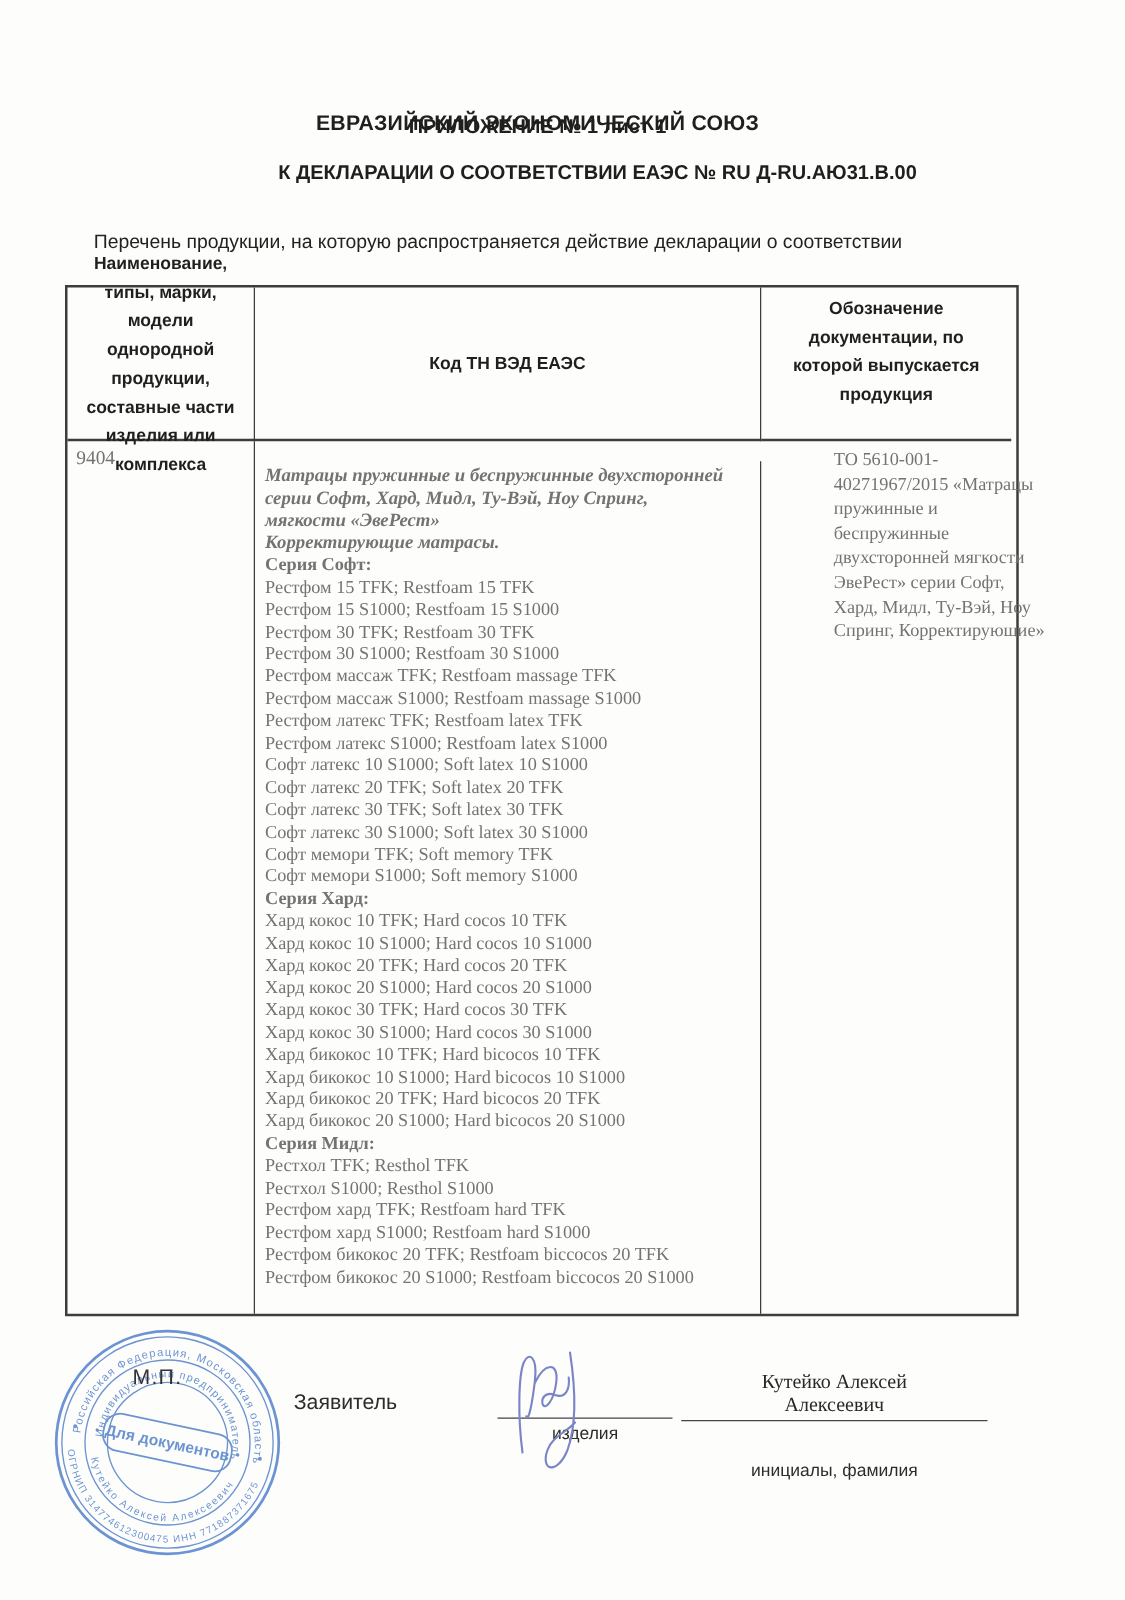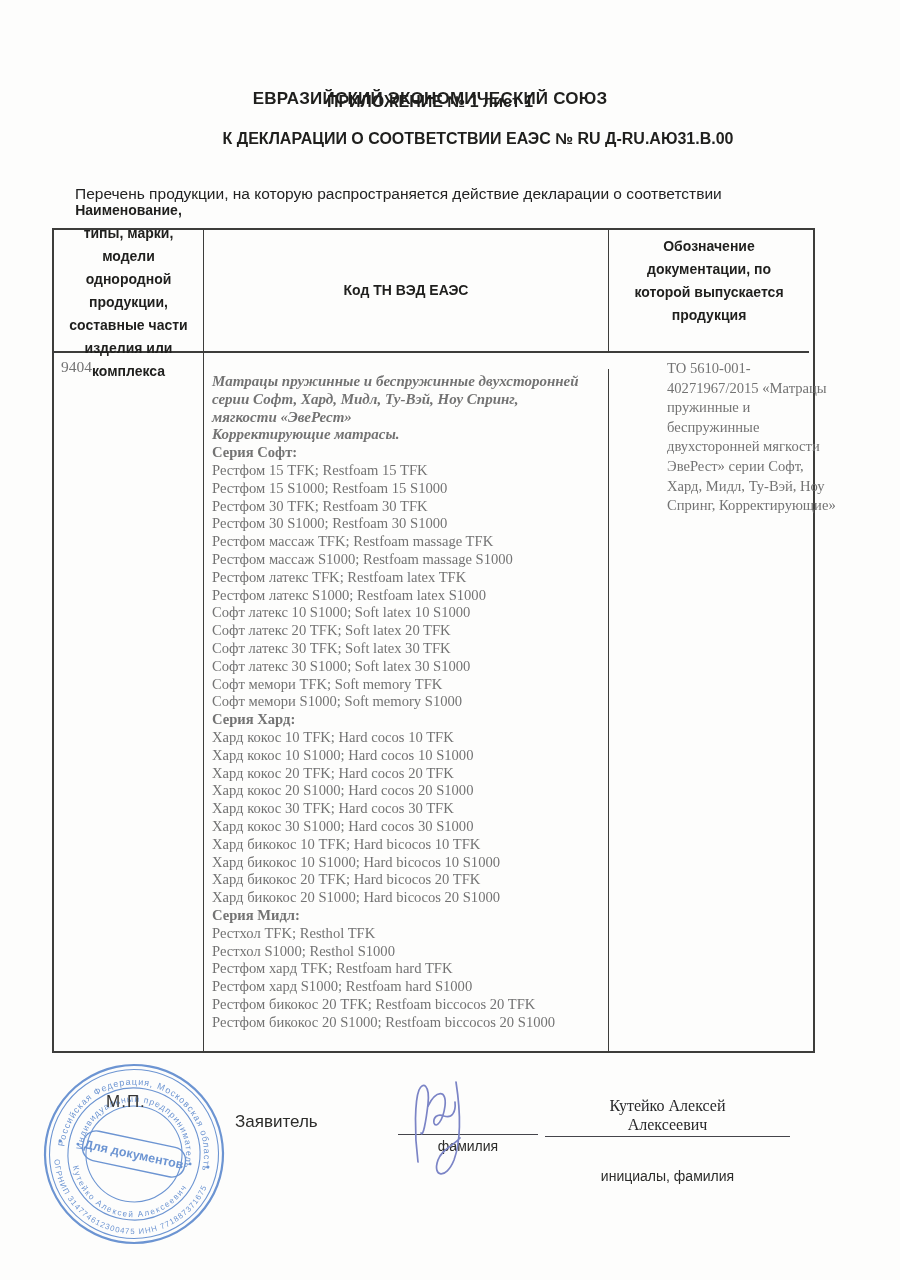--- a/index.html
+++ b/index.html
@@ -158,21 +158,21 @@
 
   <svg class="signature" width="96" height="104" viewBox="0 0 96 104">
     <g stroke="#7b84c6" stroke-width="1.7" fill="none" stroke-linecap="round">
       <path d="M 14,86 C 10,56 11,24 15,14 C 19,5 26,9 24,28 C 22,45 19,62 17,57"></path>
       <path d="M 24,30 C 32,14 43,13 41,30 C 39,45 32,53 30,47 C 29,42 33,37 40,40 C 48,43 52,36 51,26"></path>
       <path d="M 52,6 C 56,32 58,62 50,84 C 42,104 28,101 34,84 C 38,73 49,70 56,62"></path>
     </g>
   </svg>
 
   <div class="sig-line"></div>
-  <div class="sig-caption">фамилия</div>
+  <div class="sig-caption">изделия</div>
 
   <div class="name-block">
     <div>Кутейко Алексей</div>
     <div>Алексеевич</div>
   </div>
   <div class="name-line"></div>
   <div class="name-caption">инициалы, фамилия</div>
 
 </div>
 

